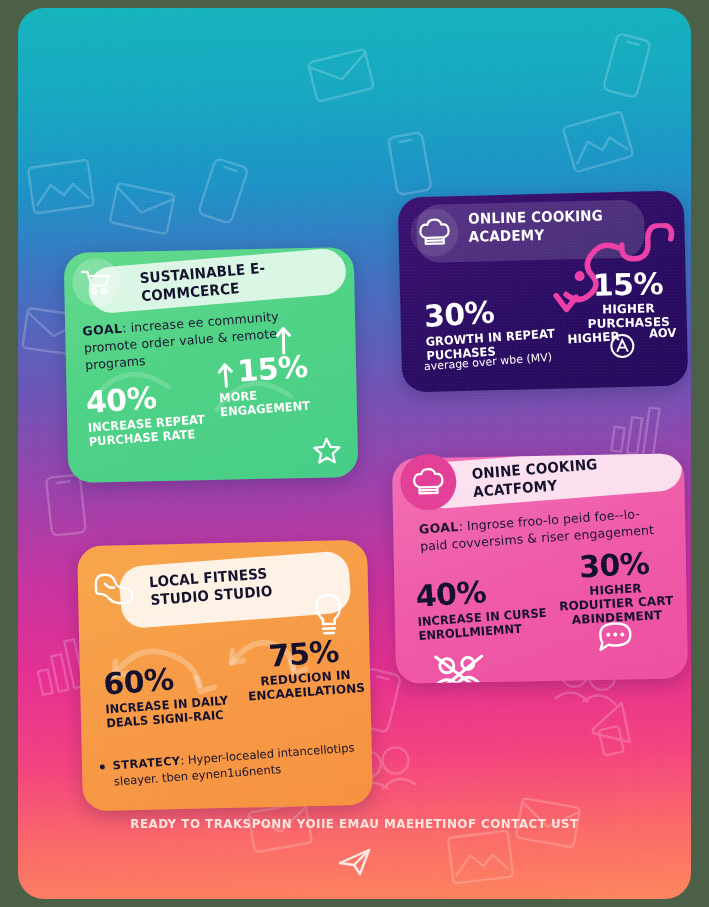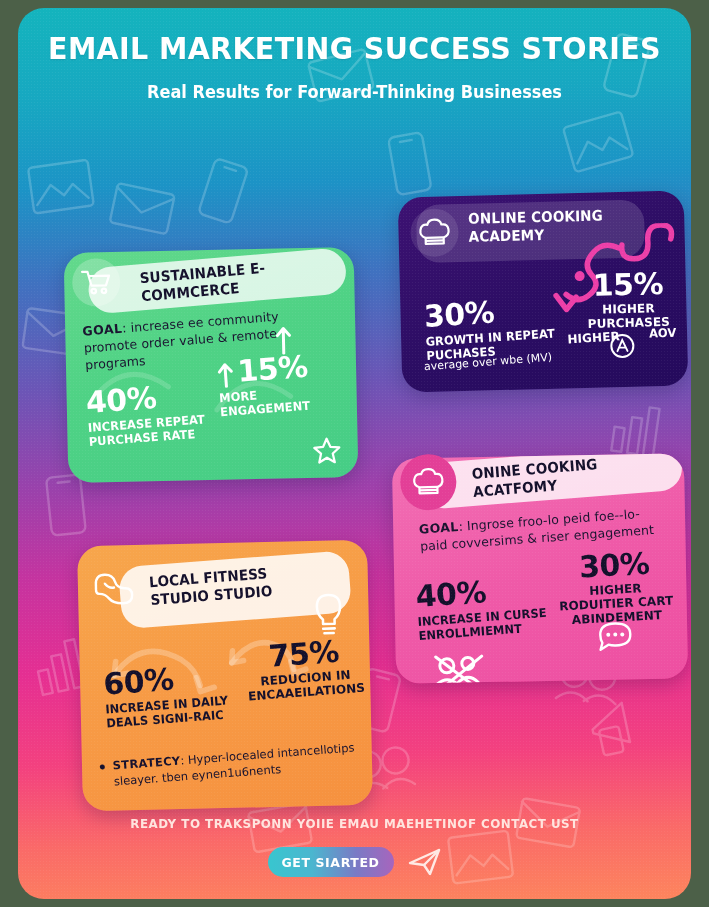--- a/index.html
+++ b/index.html
@@ -343,24 +343,20 @@
           <rect x="32" y="0" width="10" height="48"></rect>
         </g>
         <g transform="translate(15,640) rotate(-12)">
           <rect x="0" y="24" width="10" height="24"></rect>
             <rect x="16" y="12" width="10" height="36"></rect>
           <rect x="32" y="0" width="10" height="48"></rect>
         </g>
       </g>
     </svg>
 
-    <div class="header">
-      <div class="title">EMAIL MARKETING SUCCESS STORIES</div>
-      <div class="subtitle">Real Results for Forward-Thinking Businesses</div>
-    </div>
 
     <div class="card card-green" style="left:48px; top:242px; width:290px; height:230px; transform: rotate(-1.2deg);">
       <div class="inner">
 
         <svg class="deco" style="left:0;top:0;width:290px;height:230px;" viewBox="0 0 290 230">
           <g fill="none" stroke="#ffffff" stroke-opacity=".16" stroke-width="5" stroke-linecap="round">
             <path d="M24 150 q34 -46 78 -14"></path>
               <path d="M150 160 q32 -44 74 -12"></path>
           </g>
         </svg>
@@ -546,21 +542,20 @@
         <svg width="42" height="34" viewBox="0 0 42 34">
           <path d="M4 12 q0 -9 9 -9 q8 0 10 7 q2 7 10 7 q7 0 7 7 q0 8 -9 8 q-10 0 -14 -5 q-4 -5 -10 -5 q-3 0 -3 -4 Z" fill="none" stroke="#ffffff" stroke-width="2.4" stroke-linejoin="round"></path>
           <path d="M13 12 q4 5 9 4" fill="none" stroke="#ffffff" stroke-width="2.4" stroke-linecap="round"></path>
         </svg>
       </div>
     </div>
 
     <div class="footer">
       <div class="cta-text">READY TO TRAKSPONN YOIIE EMAU MAEHETINOF CONTACT UST</div>
       <div class="cta-row">
-        <button class="cta-btn">GET SIARTED</button>
         <svg width="34" height="30" viewBox="0 0 34 30">
           <path d="M2 16 L31 3 L22 27 L16 18 Z" fill="none" stroke="#ffe9e4" stroke-width="2.4" stroke-linejoin="round"></path>
           <path d="M16 18 L31 3" fill="none" stroke="#ffe9e4" stroke-width="2.4" stroke-linecap="round"></path>
         </svg>
       </div>
     </div>
 
   </div>
 </div>
 

